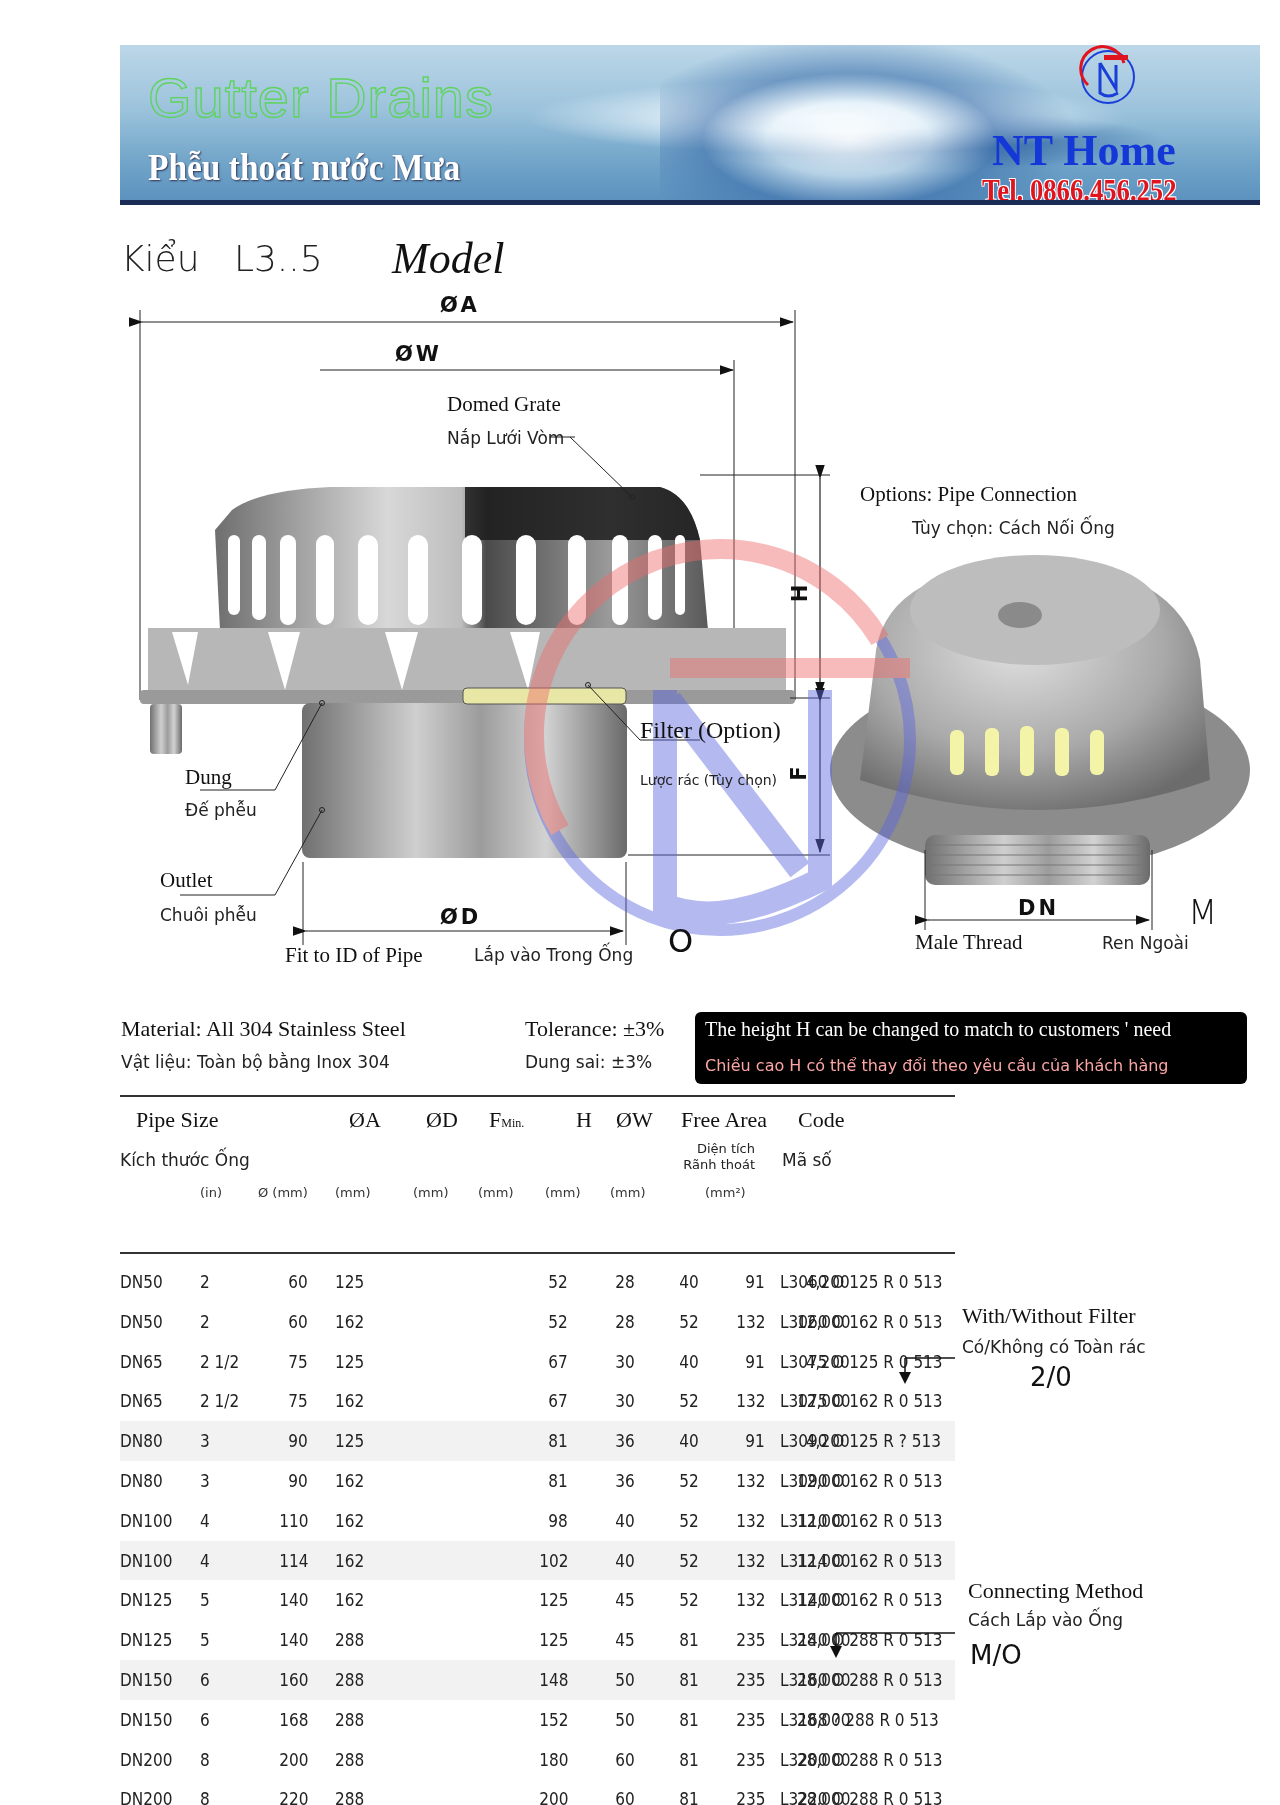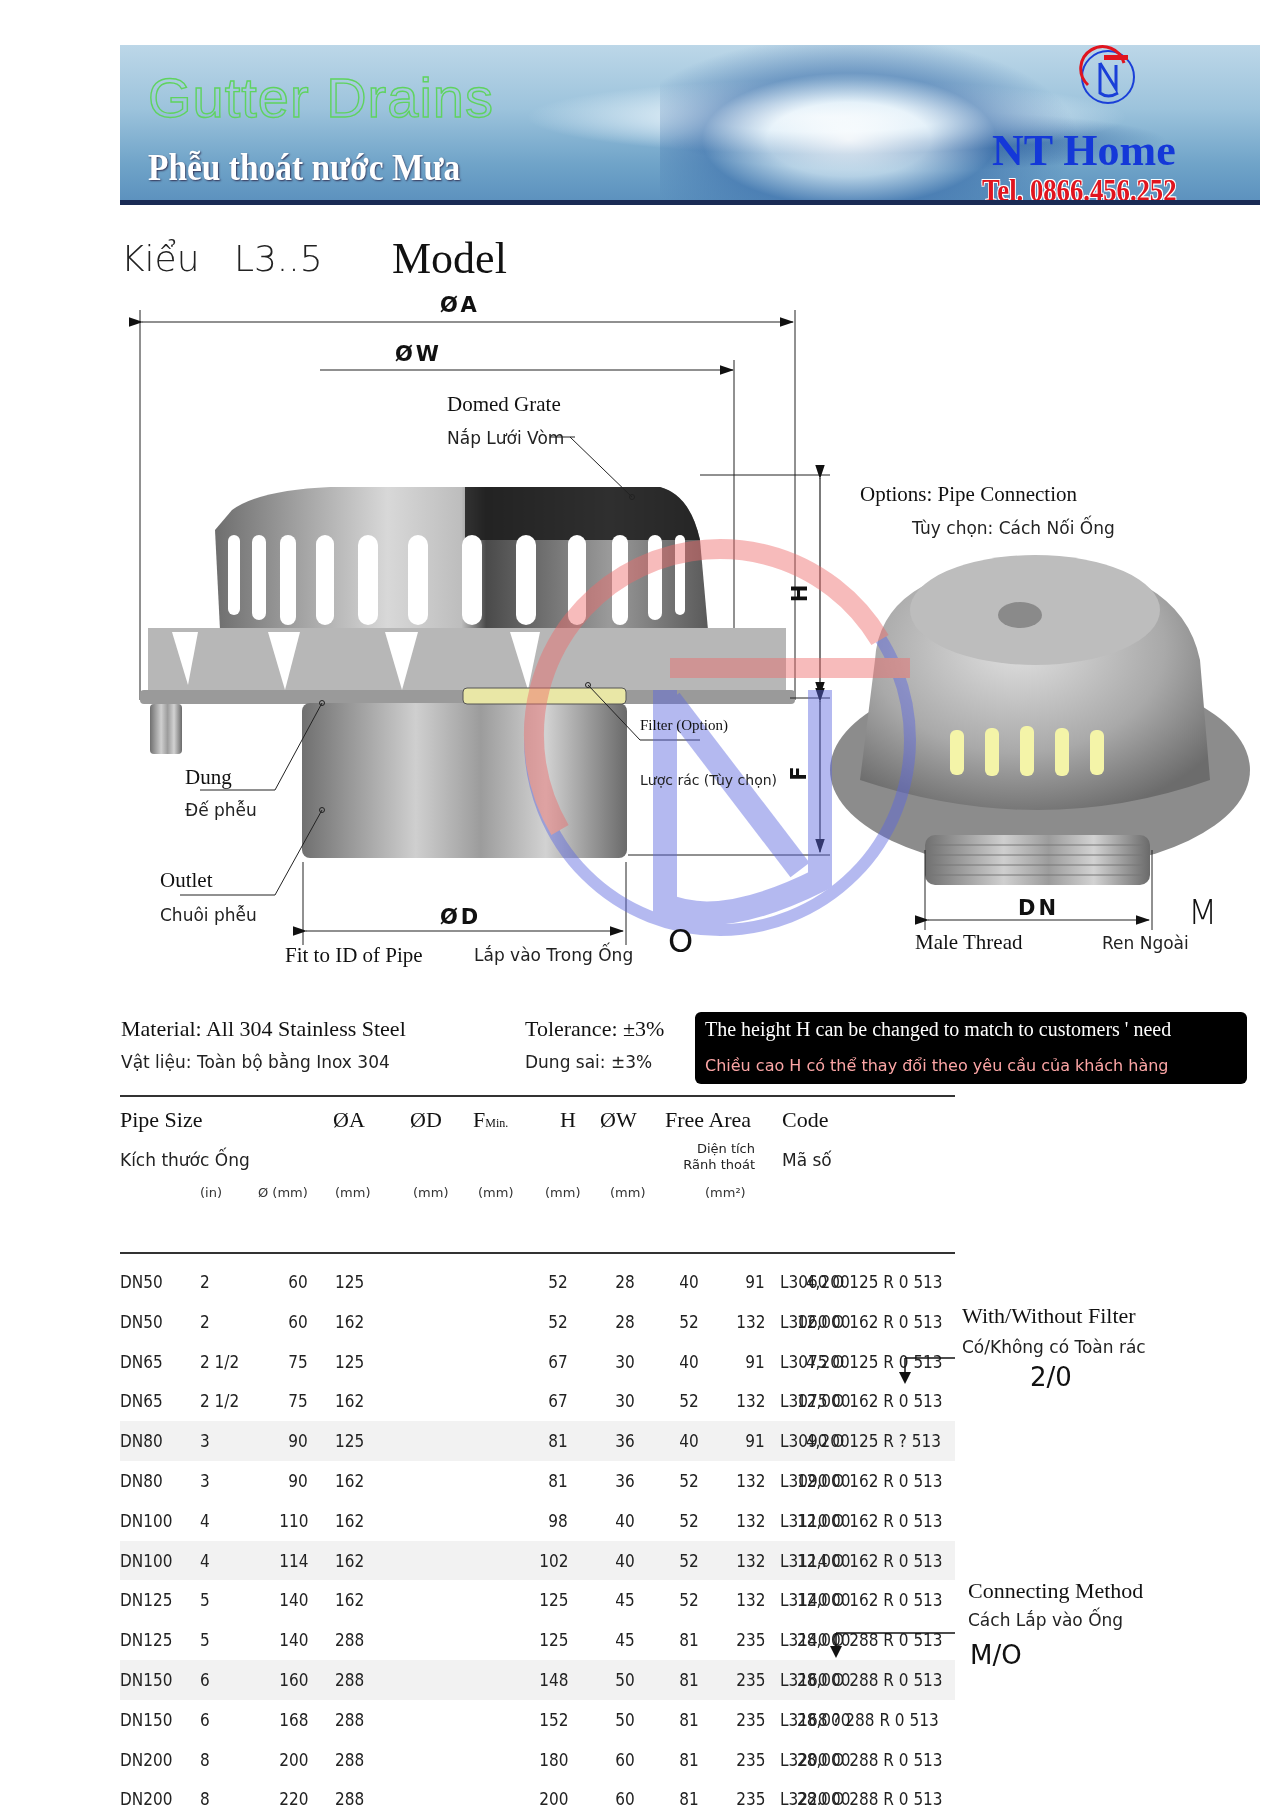--- a/index.html
+++ b/index.html
@@ -20,38 +20,38 @@
     -webkit-text-stroke:1.4px #5fd35f;letter-spacing:1px;}
   .banner-sub{left:28px;top:100px;font-family:"Liberation Serif",serif;font-weight:bold;font-size:38px;color:#fff;
     text-shadow:1px 1px 2px #335;transform:scaleX(0.88);transform-origin:left;}
   .brand-logo{left:958px;top:0px;width:60px;height:78px;}
   .brand-name{left:872px;top:80px;font-family:"Liberation Serif",serif;font-weight:bold;font-size:44px;color:#1438d8;}
   .brand-tel{left:862px;top:128px;font-family:"Liberation Serif",serif;font-weight:bold;font-size:31px;color:#e0141e;
     text-shadow:1px 1px 0 #fff,-1px -1px 0 #fff,1px -1px 0 #fff,-1px 1px 0 #fff;transform:scaleX(0.86);transform-origin:left;}
 
   
   .kieu{left:121px;top:238px;font-size:36px;font-weight:300;color:#222;}
-  .model{left:392px;top:233px;font-size:44px;color:#111;}
+  .model{left:392px;top:233px;font-size:44px;color:#111;font-style:italic;}
 
   
   .dimlbl{font-family:"DejaVu Sans",sans-serif;font-weight:bold;font-size:21px;letter-spacing:3px;}
   .cap-en{font-family:"Liberation Serif",serif;font-size:21px;color:#111;text-align:center;}
   .cap-vi{font-family:"DejaVu Sans",sans-serif;font-size:17px;color:#222;}
 
   
   .info-en{font-family:"Liberation Serif",serif;font-size:22px;}
   .info-vi{font-size:17px;color:#222;}
   #notebox{left:695px;top:1012px;width:552px;height:72px;background:#000;border-radius:6px;}
   #notebox .en{position:absolute;left:10px;top:6px;font-family:"Liberation Serif",serif;font-size:20px;color:#fff;white-space:nowrap;}
   #notebox .vi{position:absolute;left:10px;top:44px;font-size:16px;color:#fca5a5;white-space:nowrap;}
 
   
   #spec-table{left:120px;top:1095px;width:835px;}
   .thr{position:relative;height:155px;border-top:2px solid #333;border-bottom:2px solid #333;}
-  .th-en{position:absolute;top:10px;font-family:"Liberation Serif",serif;font-size:22px;white-space:nowrap;}
+  .th-en{position:absolute;top:10px;font-family:"Liberation Serif",serif;font-size:22px;white-space:nowrap;margin-left:16px;}
   .th-vi{position:absolute;font-size:17px;color:#222;white-space:nowrap;}
   .th-unit{position:absolute;top:88px;font-size:13px;color:#333;white-space:nowrap;}
   .row{position:relative;height:39.8px;font-size:17px;color:#222;}
   .row.shaded{background:#f2f2f2;}
   .row span{position:absolute;top:10px;white-space:nowrap;transform:scaleX(0.9);transform-origin:left;}
   .row .r{transform-origin:right;}
 
   
   .ann-en{font-family:"Liberation Serif",serif;font-size:22px;}
   .ann-vi{font-size:17px;color:#222;}
@@ -201,21 +201,21 @@
 
 <div class="abs dimlbl" style="left:440px;top:293px">ØA</div>
 <div class="abs dimlbl" style="left:395px;top:342px">ØW</div>
 <div class="abs dimlbl" style="left:790px;top:580px;transform:rotate(-90deg)">H</div>
 <div class="abs dimlbl" style="left:790px;top:760px;transform:rotate(-90deg)">F</div>
 <div class="abs dimlbl" style="left:440px;top:905px">ØD</div>
 <div class="abs dimlbl" style="left:1018px;top:896px">DN</div>
 
 <div class="abs cap-en" style="left:447px;top:392px">Domed Grate</div>
 <div class="abs cap-vi" style="left:447px;top:428px">Nắp Lưới Vòm</div>
-<div class="abs cap-en" style="left:640px;top:717px;font-size:15px">Filter (Option)</div>
+<div class="abs cap-en" style="left:640px;top:717px;font-size:24px">Filter (Option)</div>
 <div class="abs cap-vi" style="left:640px;top:772px;font-size:14px">Lược rác (Tùy chọn)</div>
 <div class="abs cap-en" style="left:185px;top:765px">Dung</div>
 <div class="abs cap-vi" style="left:185px;top:800px">Đế phễu</div>
 <div class="abs cap-en" style="left:160px;top:868px">Outlet</div>
 <div class="abs cap-vi" style="left:160px;top:905px">Chuôi phễu</div>
 <div class="abs cap-en" style="left:285px;top:943px">Fit to ID of Pipe</div>
 <div class="abs cap-vi" style="left:474px;top:945px">Lắp vào Trong Ống</div>
 <div class="abs" style="left:668px;top:922px;font-size:32px">O</div>
 
 <div class="abs cap-en" style="left:860px;top:482px">Options: Pipe Connection</div>

